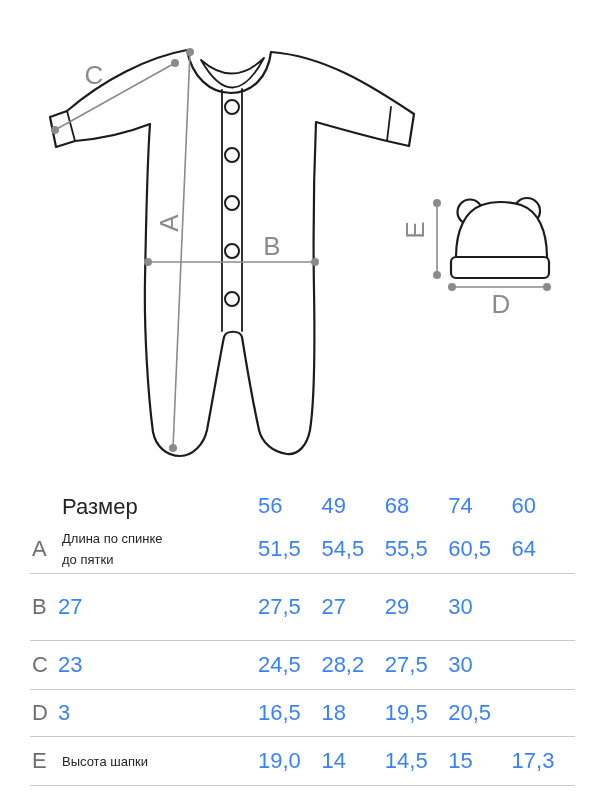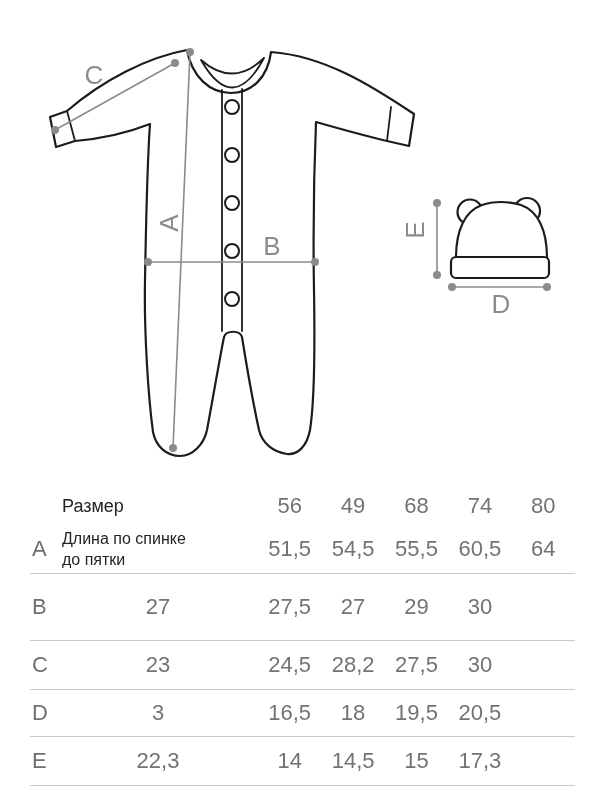--- a/index.html
+++ b/index.html
@@ -55,31 +55,31 @@
   .row-c    { min-height: 48px; }
   .row-d    { min-height: 46px; }
   .row-e    { min-height: 48px; }
   .t-body-row { border-bottom: 1px solid #c9c9c9; }
   .t-letter {
     font-size: 22px;
     color: #6f6f6f;
     padding-left: 2px;
   }
   .t-label {
-    font-size: 16px;
+    font-size: 13px;
     line-height: 21px;
     color: #242424;
     white-space: pre-line;
     padding: 3px 0 3px 4px;
   }
-  .t-size-label { font-size: 18px; }
+  .t-size-label { font-size: 22px; }
   .t-val {
     font-size: 22px;
-    color: #737373;
-    text-align: center;
+    color: #3b82f6;
+    text-align: left;
     white-space: nowrap;
   }
 </style>
 </head>
 <body>
 
 <div class="stage">
 
   <svg class="diagram" viewBox="0 0 600 483" aria-hidden="true">
 
@@ -158,21 +158,21 @@
 
   <div class="size-table">
 
     <div class="t-row t-head">
       <div class="t-letter"></div>
       <div class="t-label t-size-label">Размер</div>
       <div class="t-val">56</div>
       <div class="t-val">49</div>
       <div class="t-val">68</div>
       <div class="t-val">74</div>
-      <div class="t-val">80</div>
+      <div class="t-val">60</div>
     </div>
 
     <div class="t-row t-body-row row-a">
       <div class="t-letter">A</div>
       <div class="t-label">Длина по спинке
 до пятки</div>
       <div class="t-val">51,5</div>
       <div class="t-val">54,5</div>
       <div class="t-val">55,5</div>
       <div class="t-val">60,5</div>
@@ -201,21 +201,22 @@
       <div class="t-letter">D</div>
       <div class="t-val">3</div>
       <div class="t-val">16,5</div>
       <div class="t-val">18</div>
       <div class="t-val">19,5</div>
       <div class="t-val">20,5</div>
     </div>
 
     <div class="t-row t-body-row row-e">
       <div class="t-letter">E</div>
-      <div class="t-val">22,3</div>
+      <div class="t-label">Высота шапки</div>
+      <div class="t-val">19,0</div>
       <div class="t-val">14</div>
       <div class="t-val">14,5</div>
       <div class="t-val">15</div>
       <div class="t-val">17,3</div>
     </div>
 
   </div>
 </div>
 
 </body></html>

